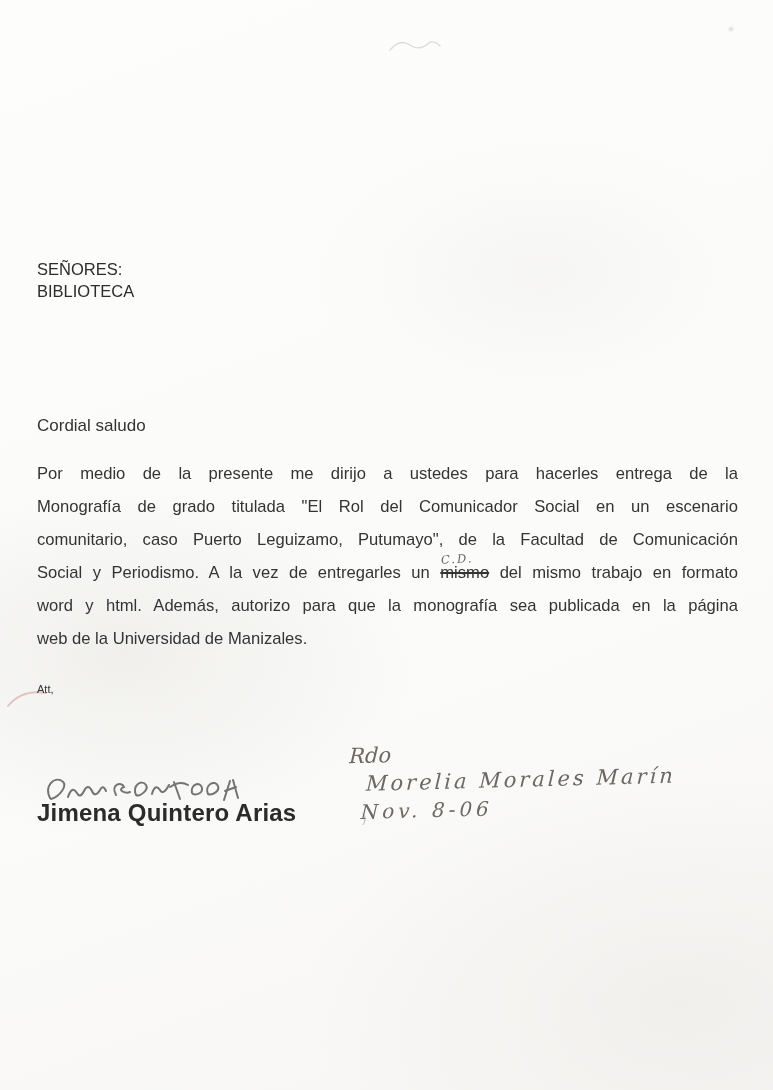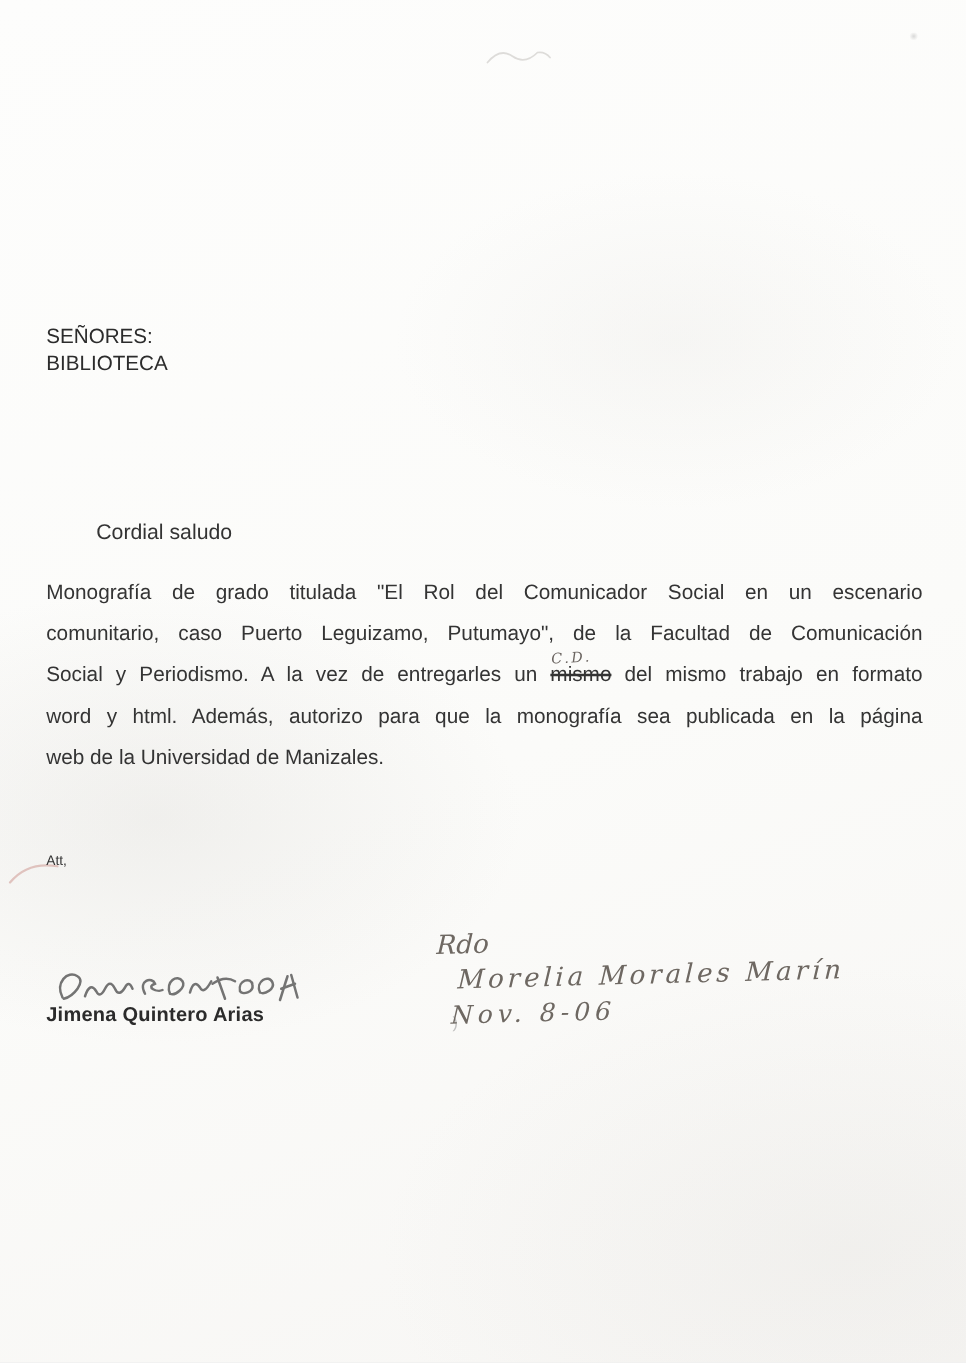--- a/index.html
+++ b/index.html
@@ -26,21 +26,21 @@
     font-size: 16.5px; font-weight: bold; letter-spacing: 0.2px;
     color: #2c2c2c;
   }
   .recipient {
     left: 37px; top: 259px;
     font-size: 16.5px; font-weight: normal; line-height: 21.5px;
     color: #2c2c2c;
   }
   .salutation {
     left: 37px; top: 416px;
-    font-size: 17px; color: #333; margin-left: 40px;
+    font-size: 17px; color: #333;
   }
   .body-par {
     left: 37px; top: 457px;
     width: 701px;
     font-size: 16.6px; color: #343434;
   }
   .body-par .line {
     height: 33px; line-height: 33px;
     text-align: justify;
     text-align-last: justify;
@@ -73,21 +73,21 @@
     transform: rotate(-1.5deg) skewX(-4deg);
     line-height: 28px;
   }
   .received-note .n1 { font-size: 21px; margin-left: 4px; }
   .received-note .n2 { font-size: 21px; margin-left: 22px; letter-spacing: 3px; }
   .received-note .n3 { font-size: 20px; margin-left: 18px; letter-spacing: 4px; }
 
   .sig-scrawl { left: 42px; top: 772px; }
   .sig-block {
     left: 37px; top: 802px;
-    font-size: 16px; font-weight: bold; line-height: 22.5px;
+    font-size: 24px; font-weight: bold; line-height: 22.5px;
     color: #2b2b2b; letter-spacing: 0.2px;
   }
 
   .top-squiggle { left: 388px; top: 34px; opacity: 0.45; }
   .pink-scratch { left: 6px; top: 686px; opacity: 0.55; }
   .corner-speck { left: 727px; top: 26px; width: 8px; height: 6px;
     background: radial-gradient(circle, rgba(150,150,150,0.35), transparent 70%); }
   .stray-mark { left: 362px; top: 810px; font-size: 13px; color: #9a9a9a; opacity: 0.6; }
 </style>
 </head>
@@ -106,20 +106,21 @@
 
 
   <div class="abs recipient">
     <div>SEÑORES:</div>
     <div>BIBLIOTECA</div>
   </div>
 
   <div class="abs salutation">Cordial saludo</div>
 
   <div class="abs body-par">
+    <div class="line">Por medio de la presente me dirijo a ustedes para hacerles entrega de la</div>
     <div class="line">Monografía de grado titulada "El Rol del Comunicador Social en un escenario</div>
     <div class="line">comunitario, caso Puerto Leguizamo, Putumayo", de la Facultad de Comunicación</div>
     <div class="line"><span>Social y Periodismo. A la vez de entregarles un</span> <span class="struck-wrap"><span class="correction">C.D.</span><span class="struck">mismo</span></span> <span>del mismo trabajo en formato</span></div>
     <div class="line">word y html. Además, autorizo para que la monografía sea publicada en la página</div>
     <div class="line last">web de la Universidad de Manizales.</div>
   </div>
 
   <div class="abs closing">Att,</div>
 
   <div class="abs received-note">

